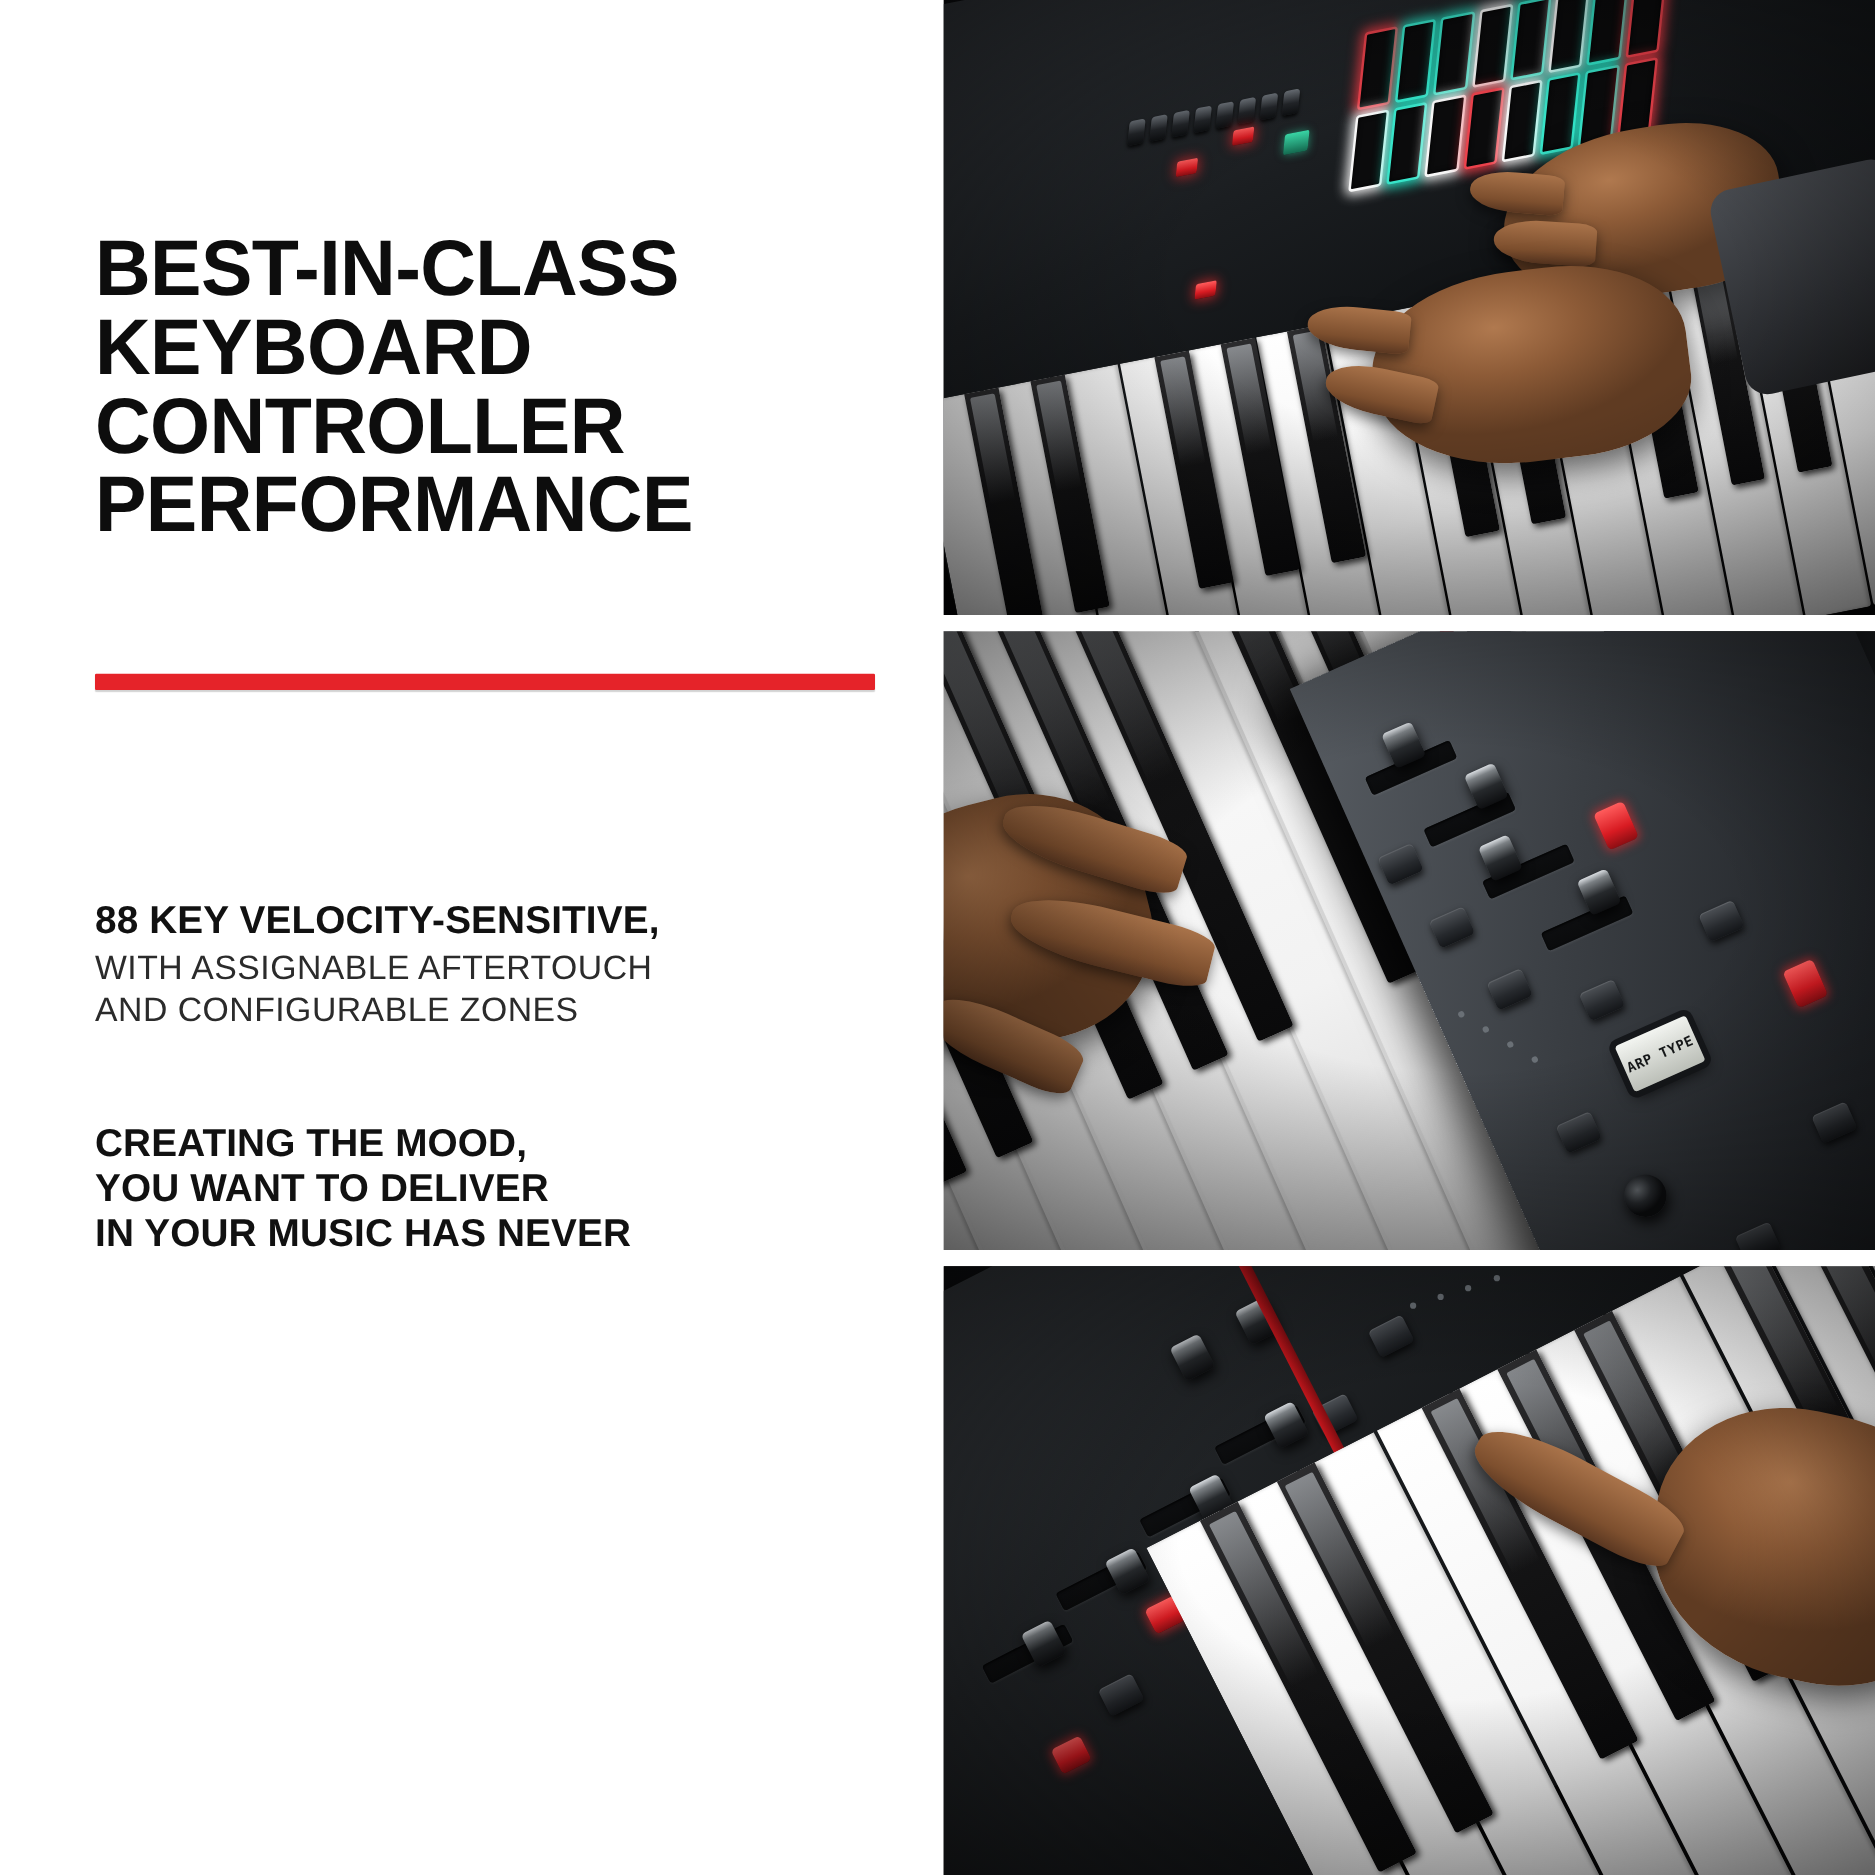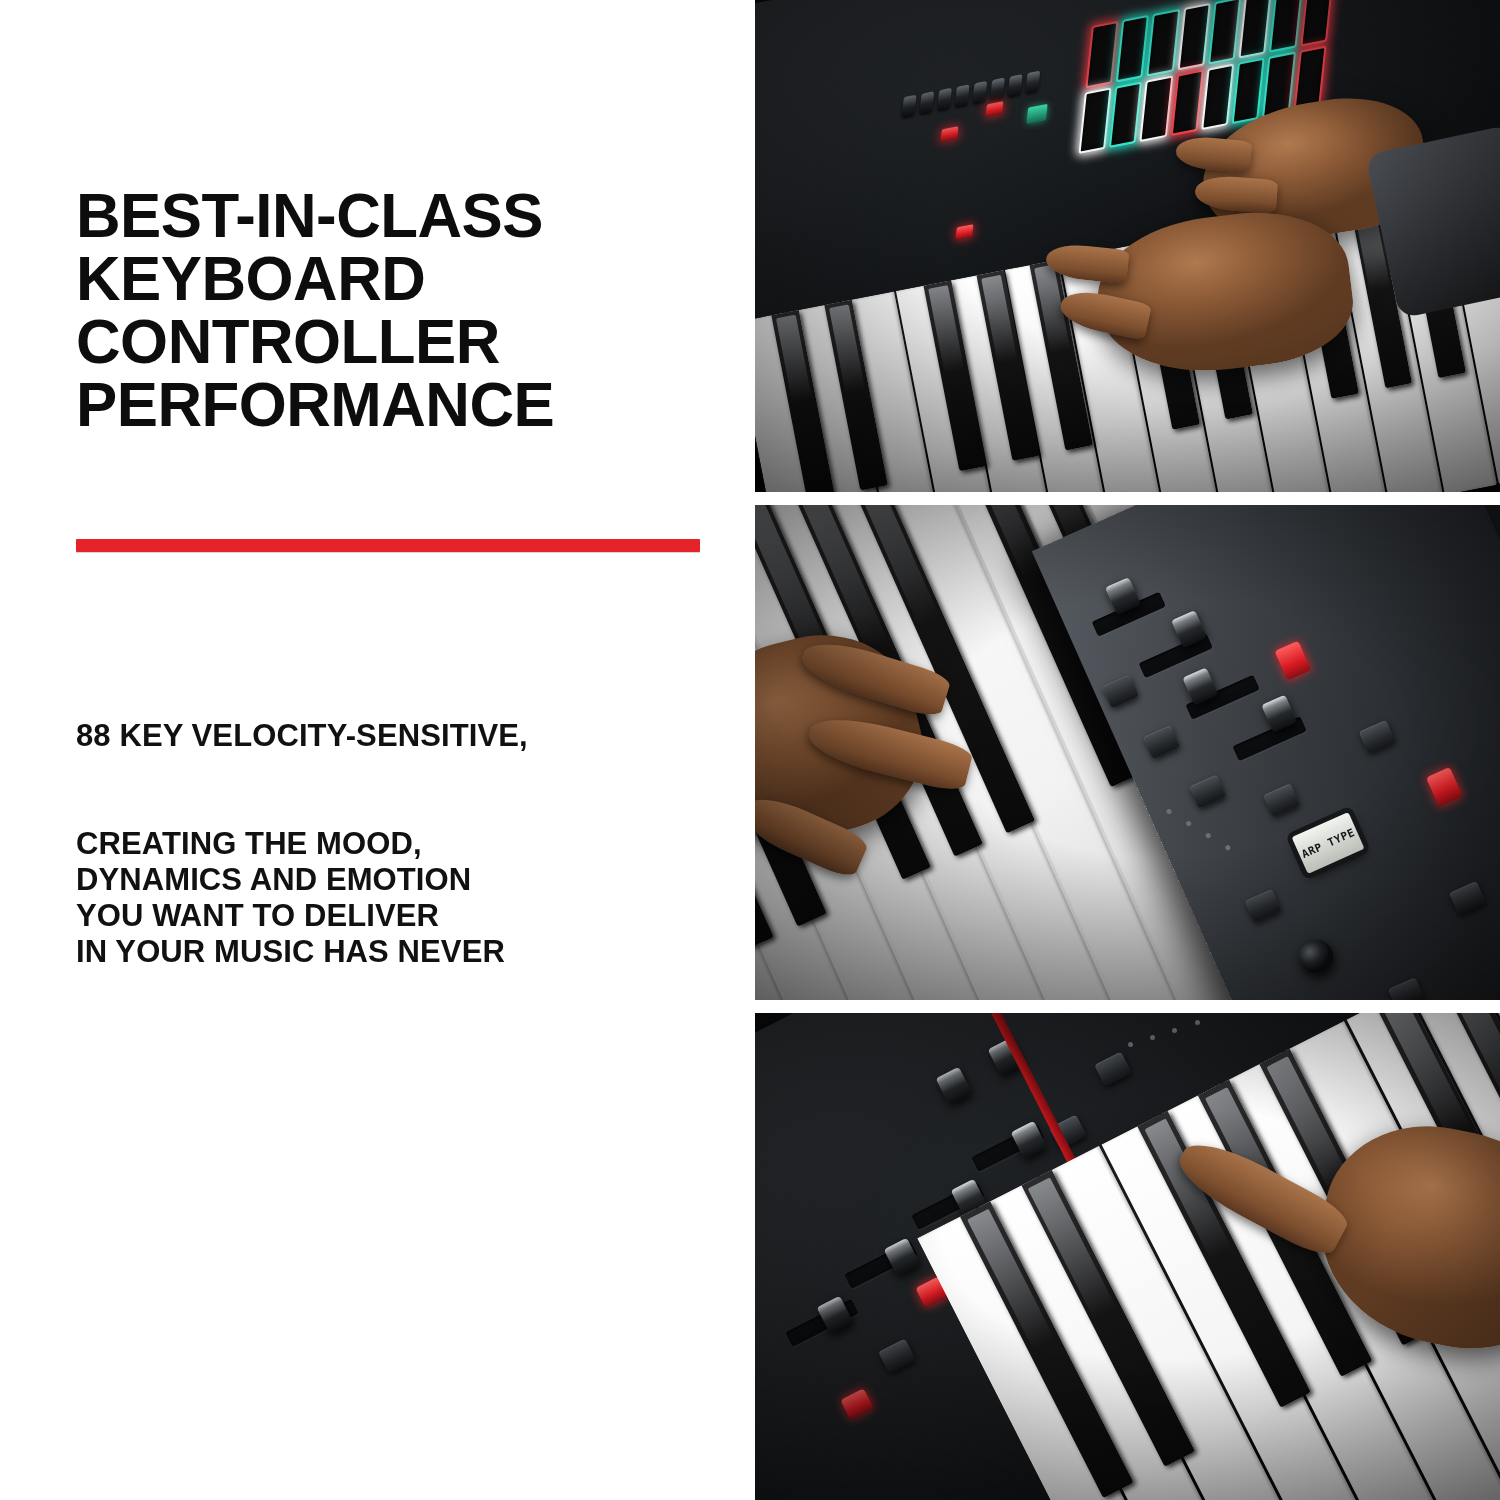--- a/index.html
+++ b/index.html
@@ -184,28 +184,31 @@
         <div class="f-head">
         </div>
       </div>
 
       <div class="gap-a"></div>
 
       <div class="feature">
         <div class="f-head">
           <span class="ln">88 KEY VELOCITY-SENSITIVE,</span>
         </div>
+        <div class="f-sub">
+          <span class="ln">WITH ASSIGNABLE AFTERTOUCH</span>
+          <span class="ln">AND CONFIGURABLE ZONES</span>
+        </div>
       </div>
 
       <div class="gap-b"></div>
 
       <div class="feature">
         <div class="f-head">
           <span class="ln">CREATING THE MOOD,</span>
-          <span class="ln">DYNAMICS AND EMOTION</span>
           <span class="ln">YOU WANT TO DELIVER</span>
           <span class="ln">IN YOUR MUSIC HAS NEVER</span>
         </div>
       </div>
 
     </div>
   </div>
 
   <div class="photo-col">
 

